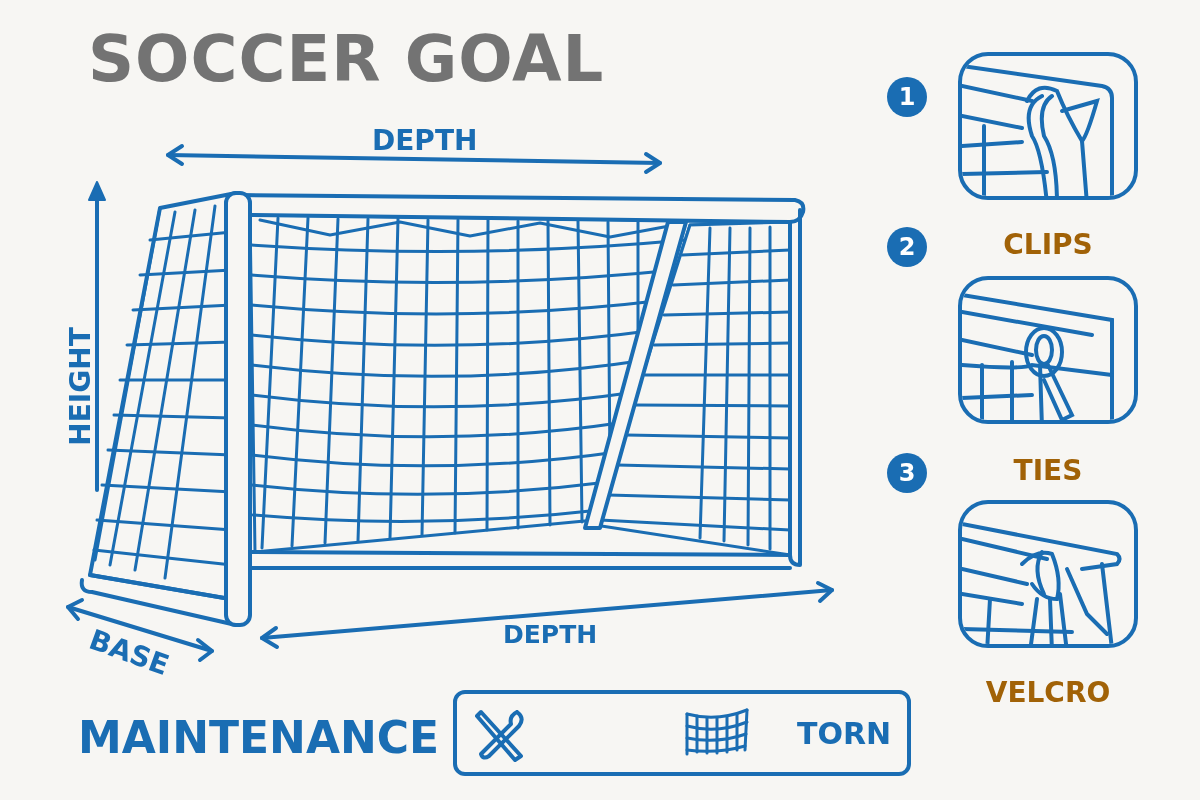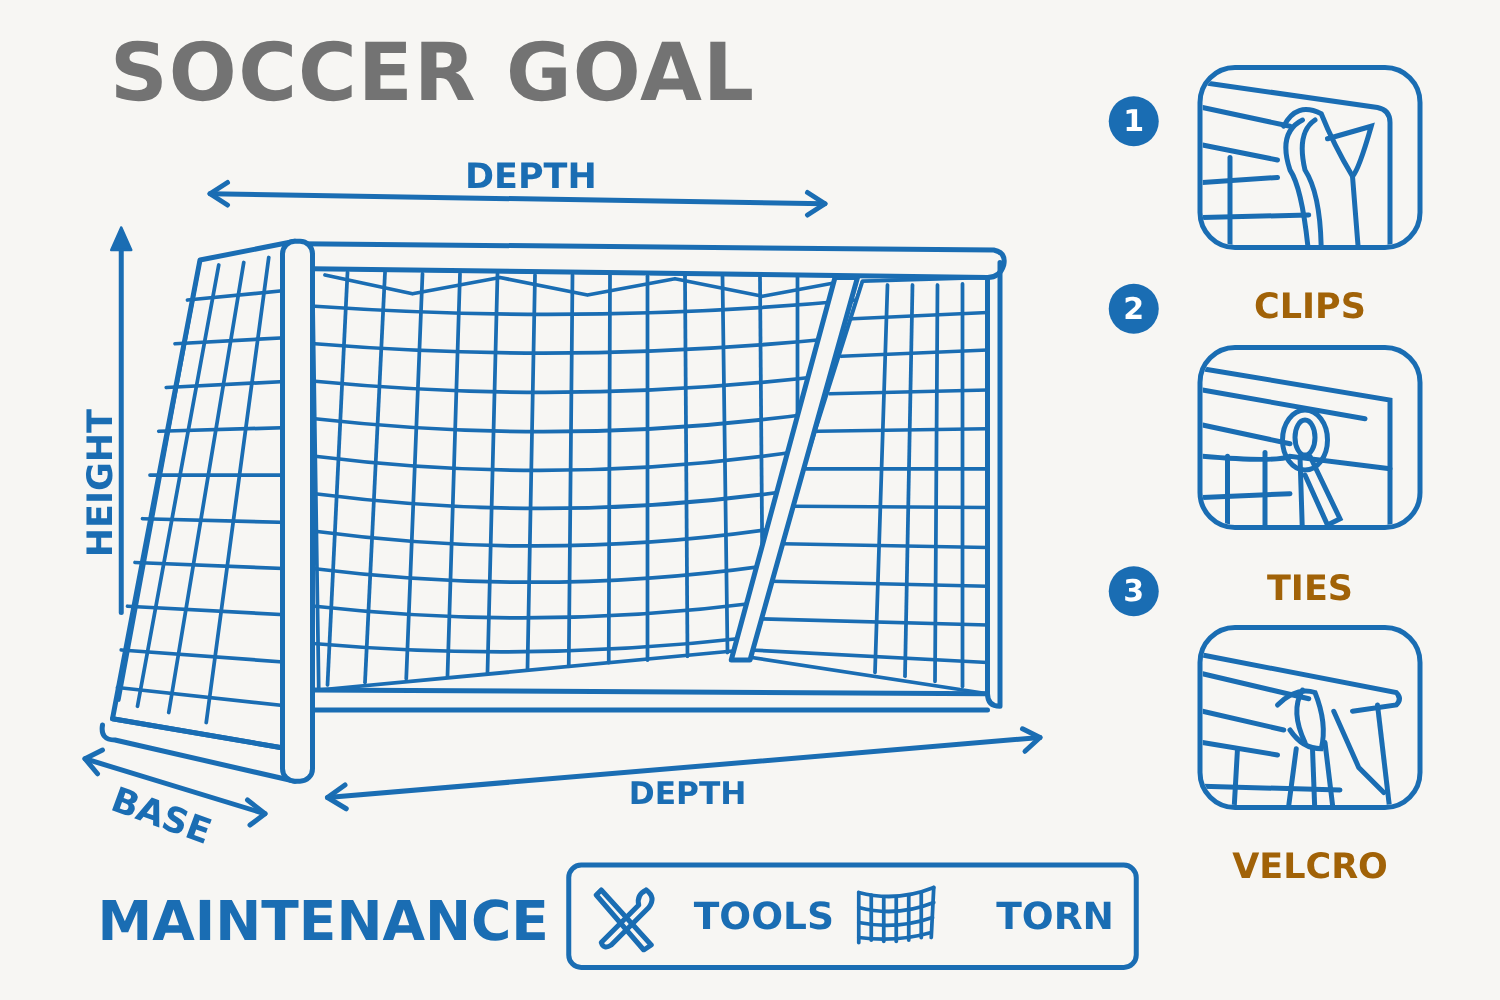--- a/index.html
+++ b/index.html
@@ -194,21 +194,20 @@
 
 <div class="lbl" style="left:78px;top:712px;font-size:44px;">MAINTENANCE</div>
 
 <div class="maint-box">
   <svg style="position:absolute;left:16px;top:12px;" width="56" height="56" viewBox="0 0 56 56">
     <g stroke="#1a6db3" stroke-width="4" fill="none" stroke-linecap="round" stroke-linejoin="round">
       <path d="M8,6 L48,50 L42,54 L4,10 Z"></path>
       <path d="M44,6 Q52,12 46,20 L16,50 Q10,54 8,48 L38,18 Q36,10 44,6"></path>
     </g>
   </svg>
-  <div class="lbl" style="left:98px;top:22px;font-size:30px;">TOOLS</div>
   <svg style="position:absolute;left:228px;top:14px;" width="64" height="50" viewBox="0 0 64 50">
     <g stroke="#1a6db3" stroke-width="3" fill="none" stroke-linecap="round">
       <path d="M2,6 Q32,14 62,2"></path>
       <path d="M2,6 L2,46"></path>
       <path d="M62,2 L60,42"></path>
       <path d="M2,18 Q32,26 62,14"></path>
       <path d="M2,30 Q32,36 61,26"></path>
       <path d="M2,42 Q32,46 60,38"></path>
       <path d="M12,8 L12,44"></path>
         <path d="M22,10 L22,45"></path>

